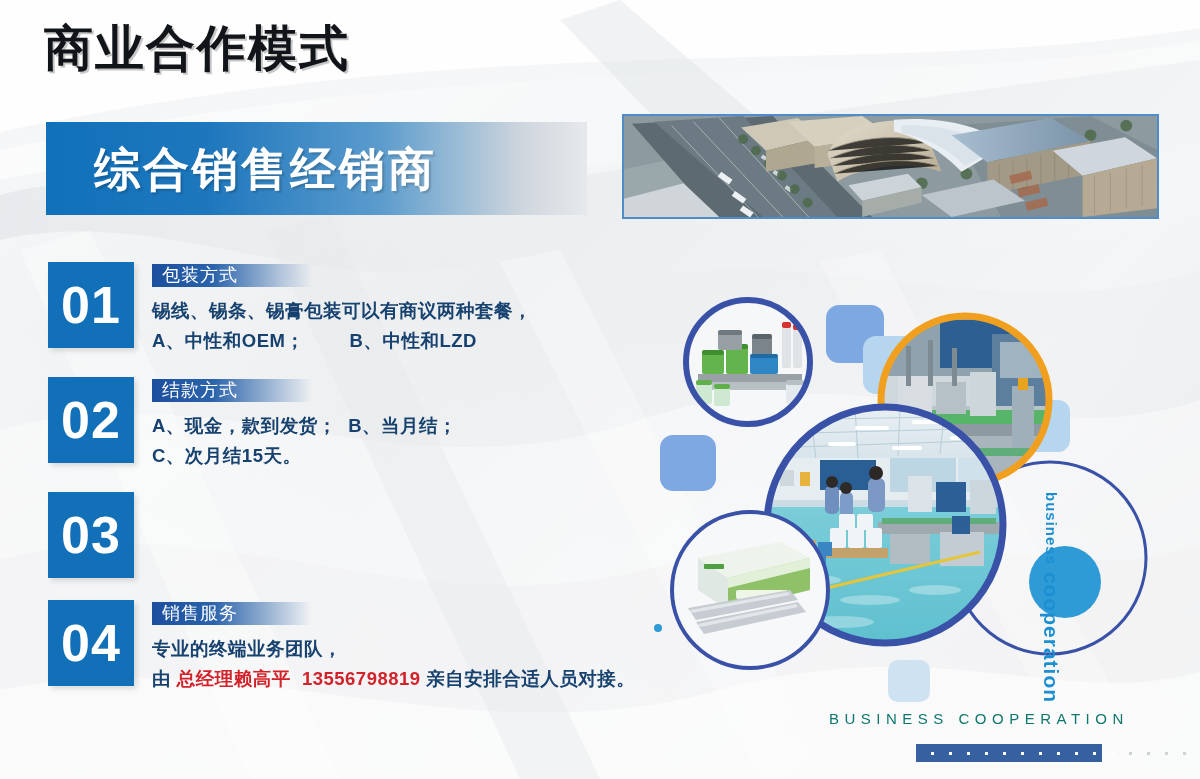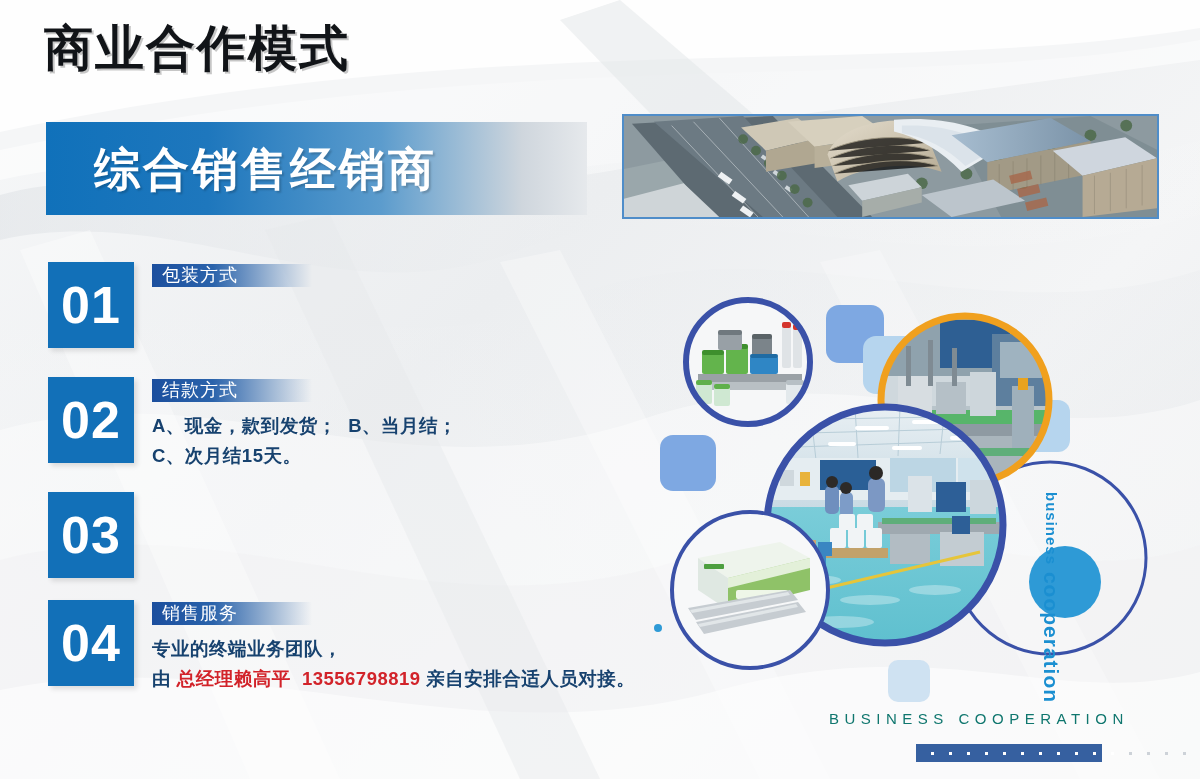--- a/index.html
+++ b/index.html
@@ -314,20 +314,22 @@
       </g>
 
       <path d="M0,86 L60,70 L96,105 L0,105 Z" fill="#cfd5d8"></path>
     </svg>
   </div>
 
   <div class="item" id="item1">
     <div class="num-box">01</div>
     <div class="item-body">
       <span class="tag">包装方式</span>
+      <div class="lines"><span>锡线、锡条、锡膏包装可以有商议两种套餐，</span>
+<span>A、中性和OEM；        B、中性和LZD</span></div>
     </div>
   </div>
 
   <div class="item" id="item2">
     <div class="num-box">02</div>
     <div class="item-body">
       <span class="tag">结款方式</span>
       <div class="lines"><span>A、现金，款到发货；  B、当月结；</span>
 <span>C、次月结15天。</span></div>
     </div>

